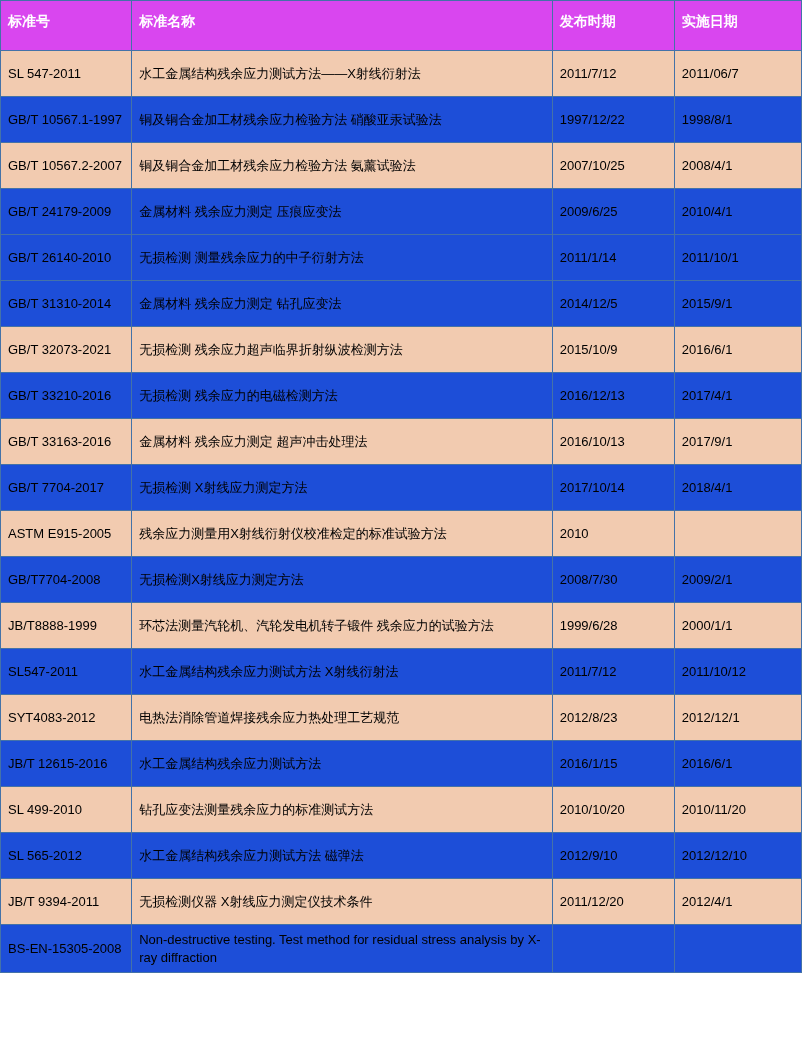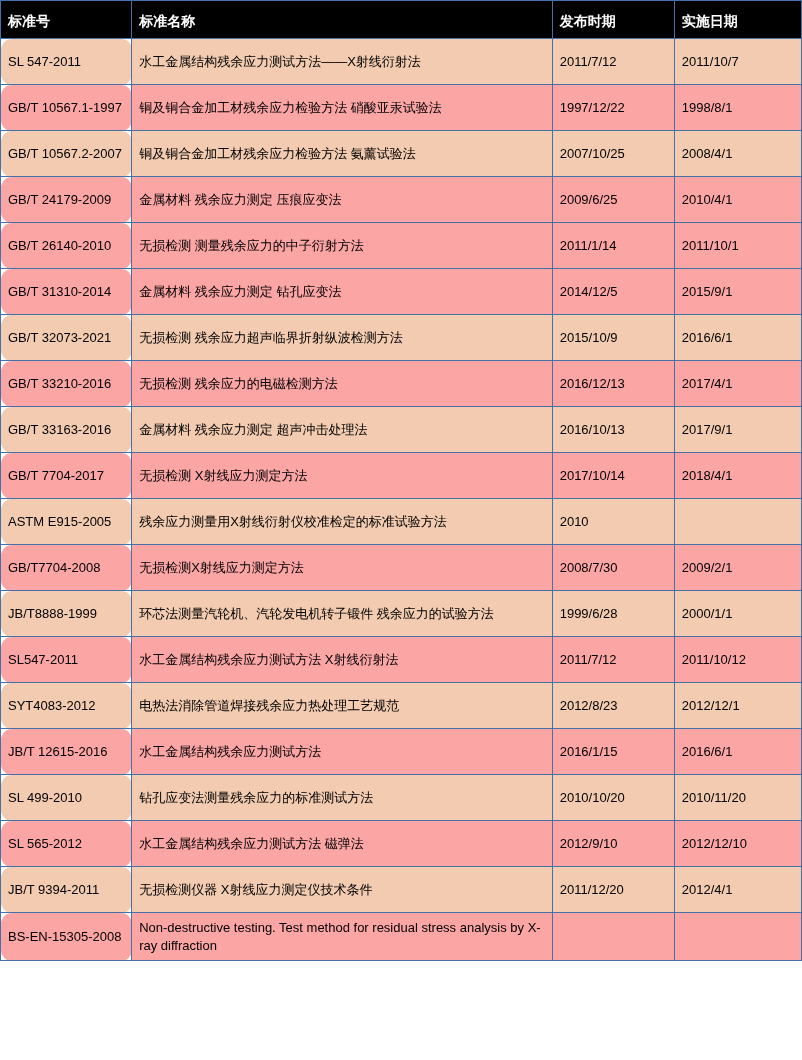--- a/index.html
+++ b/index.html
@@ -20,43 +20,43 @@
   #standards-table td {
     border: 1px solid #4472a8;
     padding: 6px 7px;
     font-size: 13px;
     line-height: 1.35;
     color: #000000;
     vertical-align: middle;
     word-wrap: break-word;
   }
   #standards-table thead th {
-    background: #000000;
+    background: #d946ef;
     color: #ffffff;
     font-weight: bold;
     font-size: 14px;
     text-align: left;
     height: 33px;
     padding-top: 4px;
-    padding-bottom: 0;
+    padding-bottom: 12px;
   }
   #standards-table tbody tr.row-odd td {
     background: #f2cbb0;
   }
   #standards-table tbody tr.row-even td {
-    background: #fca5a5;
+    background: #1d4ed8;
   }
   #standards-table tbody tr {
     height: 46px;
   }
   .col-code   { width: 131px; }
   .col-name   { width: 420px; }
   .col-pub    { width: 122px; }
   .col-impl   { width: 127px; }
-  td.cell-code { white-space: nowrap; border-radius: 11px; }
+  td.cell-code { white-space: nowrap; }
 </style>
 </head>
 <body>
 
 <table id="standards-table">
   <colgroup>
     <col class="col-code">
     <col class="col-name">
     <col class="col-pub">
     <col class="col-impl">
@@ -67,21 +67,21 @@
       <th>标准名称</th>
       <th>发布时期</th>
       <th>实施日期</th>
     </tr>
   </thead>
   <tbody id="table-body">
       <tr class="row-odd">
         <td class="cell-code">SL 547-2011</td>
         <td class="cell-name">水工金属结构残余应力测试方法——X射线衍射法</td>
         <td class="cell-pub">2011/7/12</td>
-        <td class="cell-impl">2011/10/7</td>
+        <td class="cell-impl">2011/06/7</td>
       </tr>
       <tr class="row-even">
         <td class="cell-code">GB/T 10567.1-1997</td>
         <td class="cell-name">铜及铜合金加工材残余应力检验方法  硝酸亚汞试验法</td>
         <td class="cell-pub">1997/12/22</td>
         <td class="cell-impl">1998/8/1</td>
       </tr>
       <tr class="row-odd">
         <td class="cell-code">GB/T 10567.2-2007</td>
         <td class="cell-name">铜及铜合金加工材残余应力检验方法  氨薰试验法</td>

